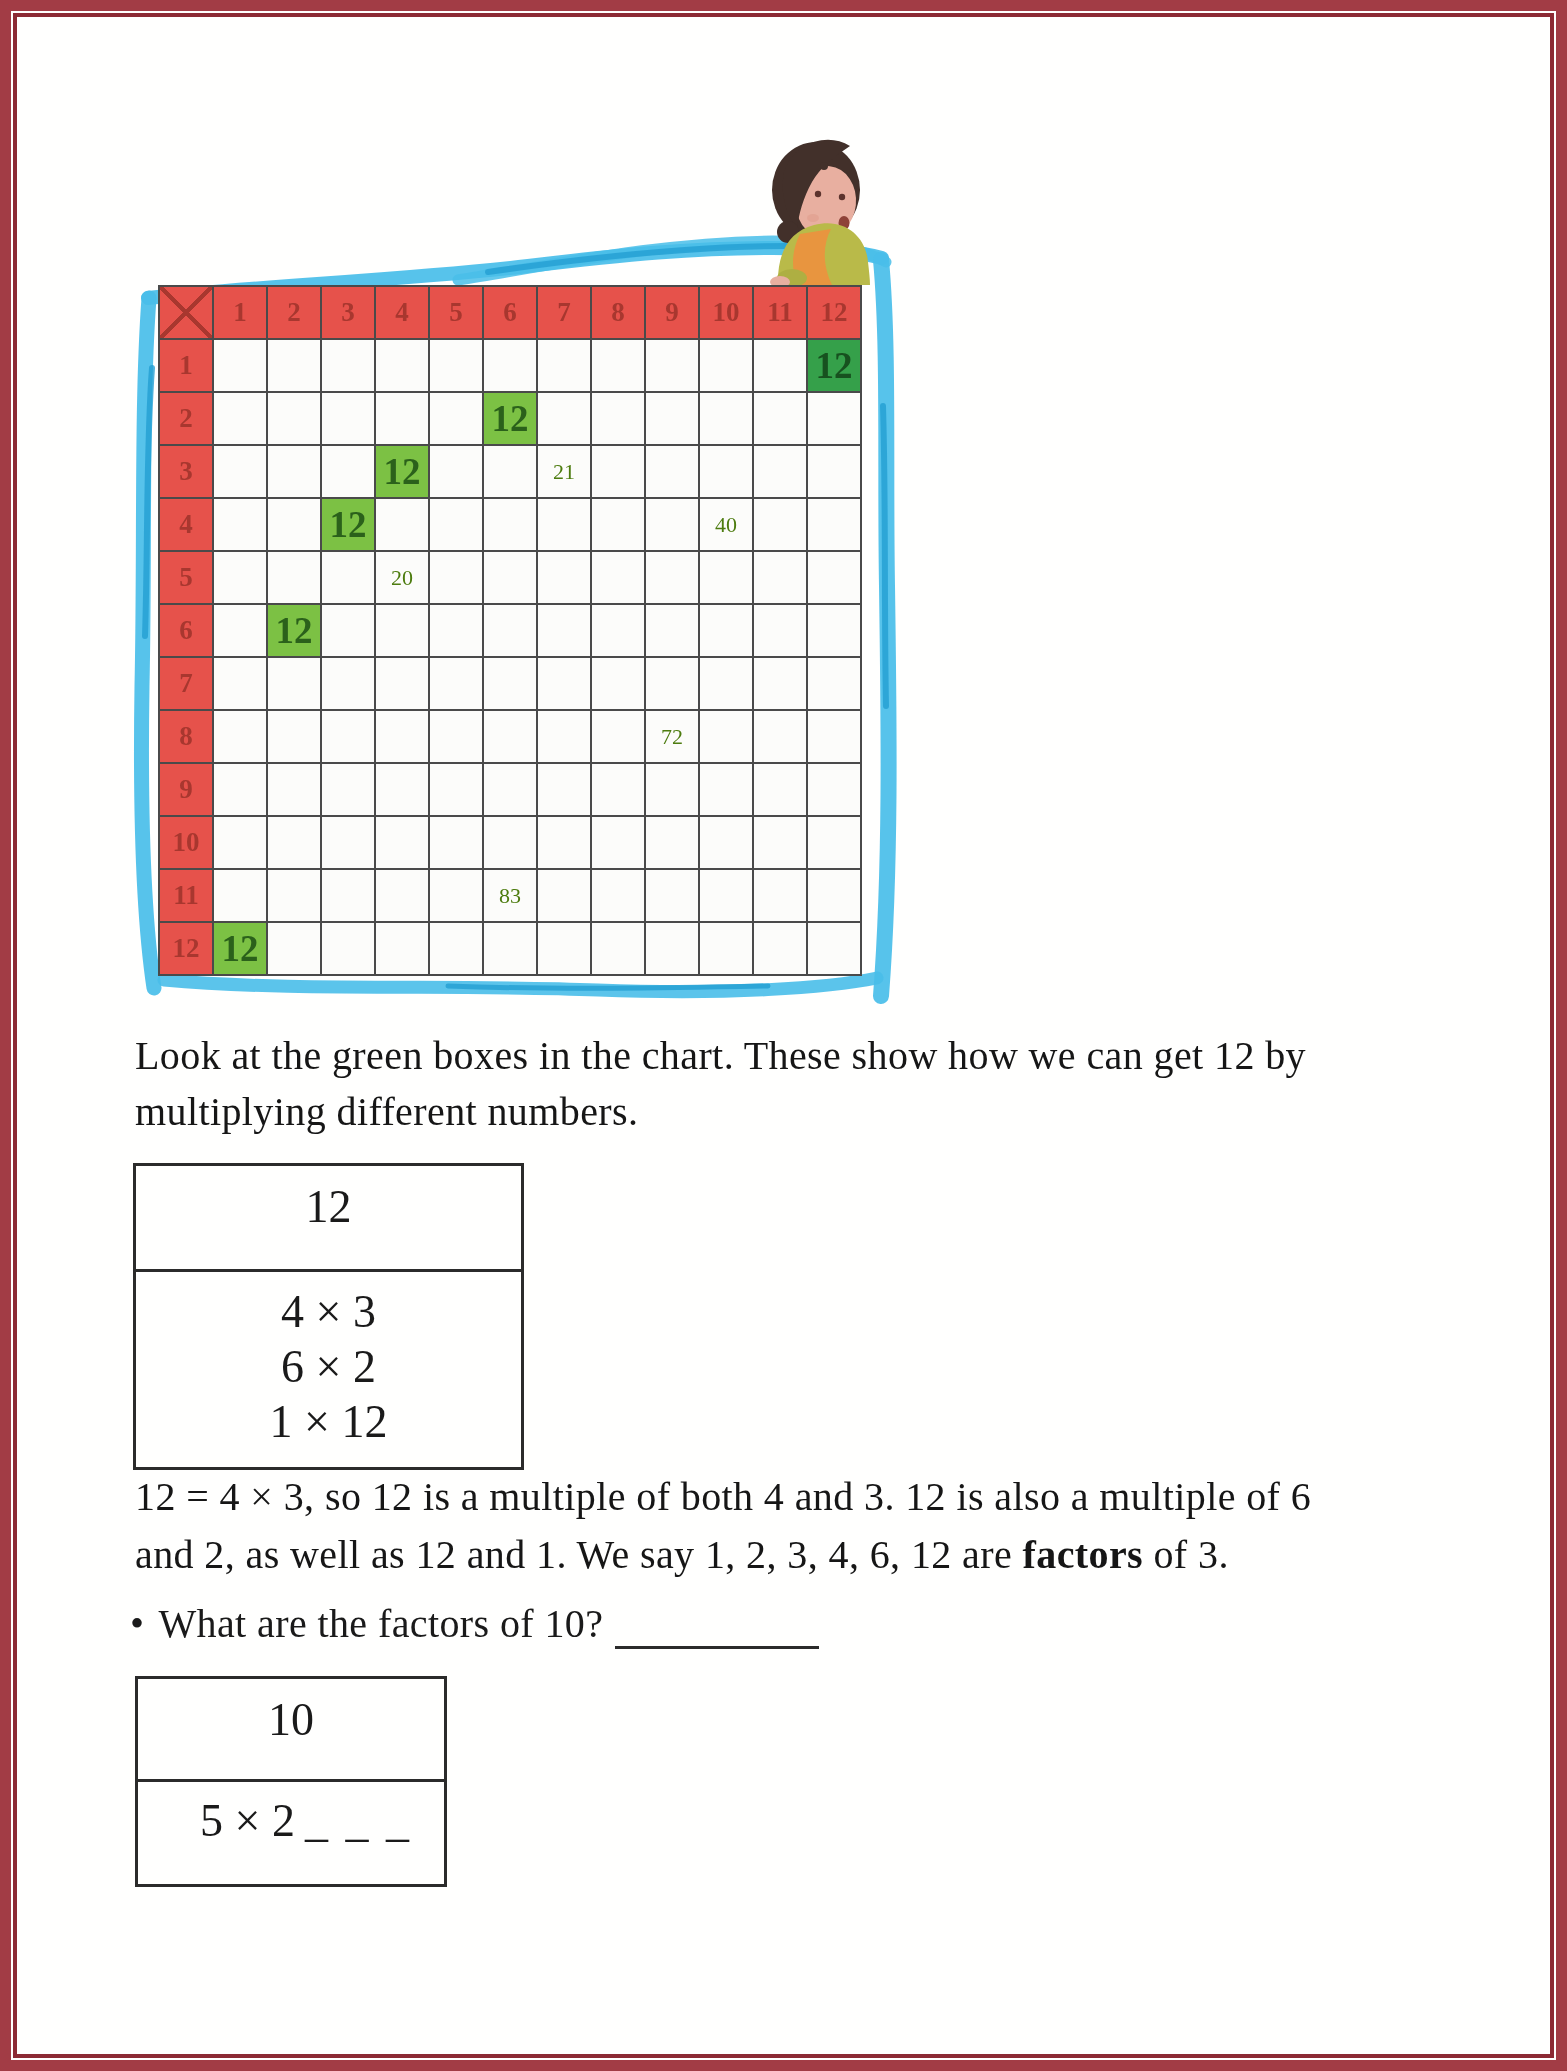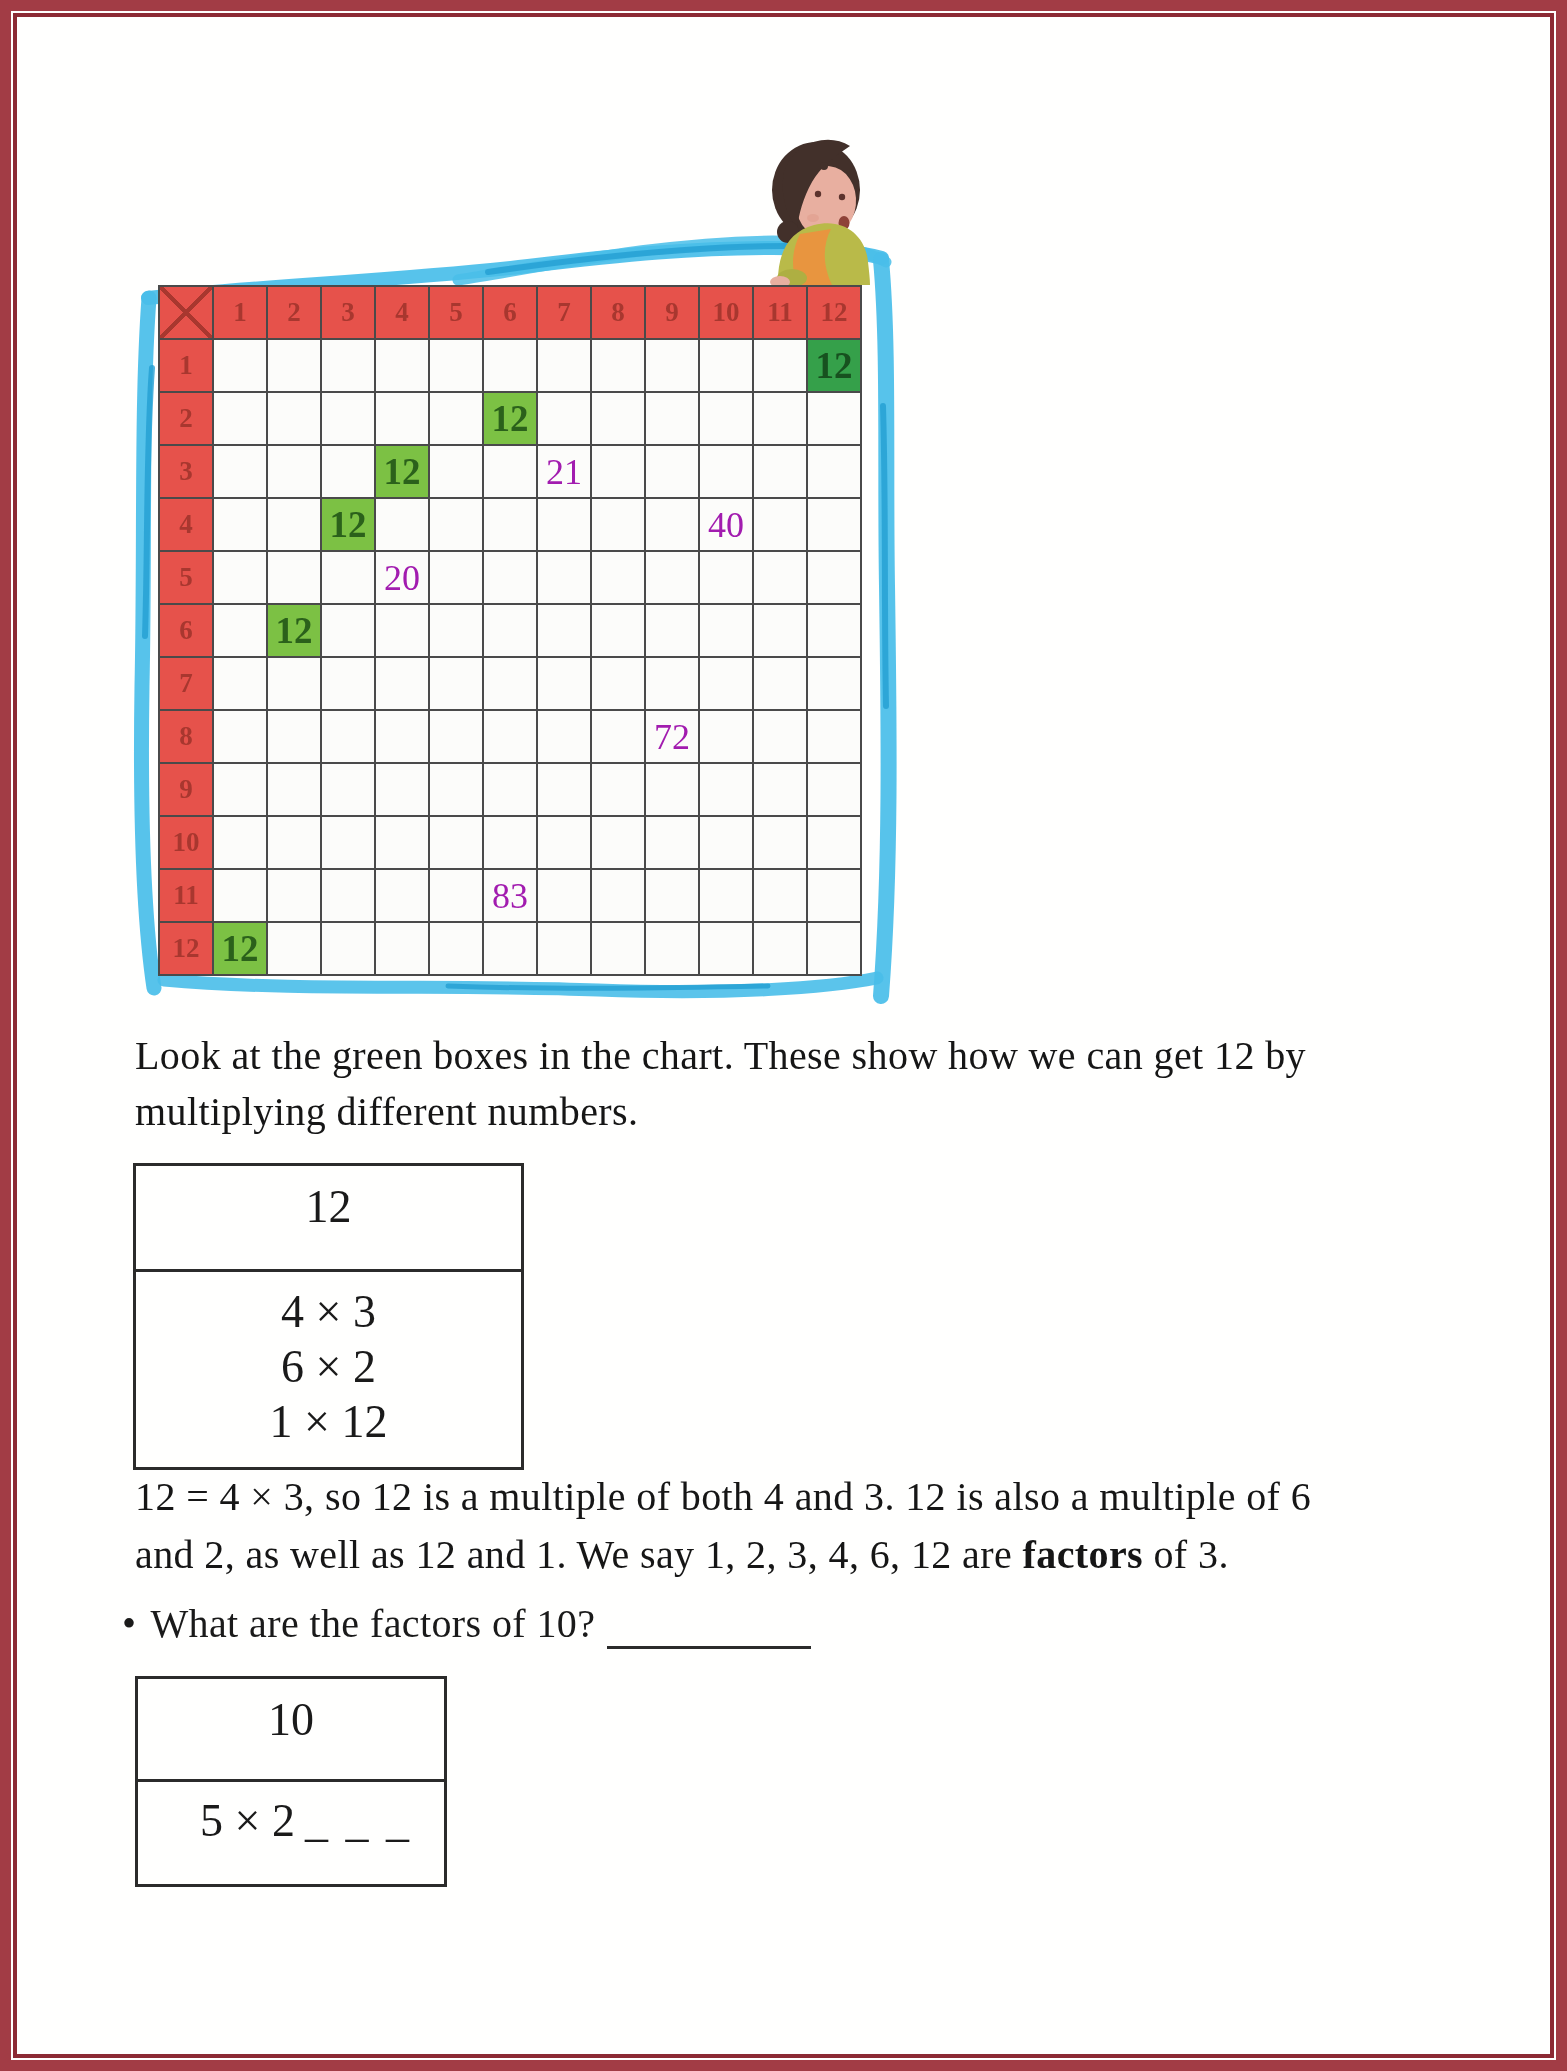--- a/index.html
+++ b/index.html
@@ -30,40 +30,40 @@
   }
   .cell.hd{background:var(--red,#e6524b);color:var(--red-text,#a8372f);font-weight:700;font-size:27px;}
   .cell.corner{
     background-color:var(--red,#e6524b);
     background-image:
       linear-gradient(45deg,  transparent calc(50% - 2px), var(--red-text,#a8372f) calc(50% - 2px), var(--red-text,#a8372f) calc(50% + 2px), transparent calc(50% + 2px)),
       linear-gradient(135deg, transparent calc(50% - 2px), var(--red-text,#a8372f) calc(50% - 2px), var(--red-text,#a8372f) calc(50% + 2px), transparent calc(50% + 2px));
   }
   .cell.g{background:var(--green,#7cc144);color:#2b611b;font-weight:700;font-size:37px;}
   .cell.gd{background:var(--green-dark,#35a04a);color:#17511f;font-weight:700;font-size:37px;}
-  .cell.num{color:#a21caf;font-size:36px;}
+  .cell.num{color:#4d7c0f;font-size:22px;}
 
   
   .para{position:absolute;left:135px;font-size:40px;line-height:56px;letter-spacing:0.4px;color:#161616;margin:0;}
   .p1{top:1028px;width:1330px;}
   .p2{top:1468px;width:1370px;line-height:58px;}
   .p2 b{font-weight:700;}
 
   
   .box{position:absolute;border:3px solid #2b2b2b;background:transparent;}
   .box12{left:133px;top:1163px;width:385px;}
   .box12 .box-head{height:106px;border-bottom:3px solid #2b2b2b;text-align:center;font-size:46px;padding-top:14px;box-sizing:border-box;}
   .box12 .box-body{padding:12px 0 18px 0;text-align:center;font-size:46px;line-height:55px;}
   .box10{left:135px;top:1676px;width:306px;}
   .box10 .box-head{height:103px;border-bottom:3px solid #2b2b2b;text-align:center;font-size:46px;padding-top:14px;box-sizing:border-box;}
   .box10 .box-body{height:102px;padding:12px 17px 0 62px;font-size:46px;box-sizing:border-box;}
   .blanks{margin-left:10px;letter-spacing:3px;}
 
   
-  .question{position:absolute;left:122px;top:1600px;font-size:40px;letter-spacing:0.4px;white-space:nowrap;}
+  .question{position:absolute;left:130px;top:1600px;font-size:40px;letter-spacing:0.4px;white-space:nowrap;}
   .question .bullet{margin-right:14px;}
   .answer-blank{
     display:inline-block;width:204px;height:34px;
     border-bottom:3px solid #2b2b2b;margin-left:12px;
     transform:translateY(12px);
   }
 </style>
 </head>
 <body style="--red: #e6524b; --red-text: #a8372f; --green: #7cc144; --green-dark: #35a04a; --frame-outer: #a23c45; --frame-inner: #8c2a34;">
 

